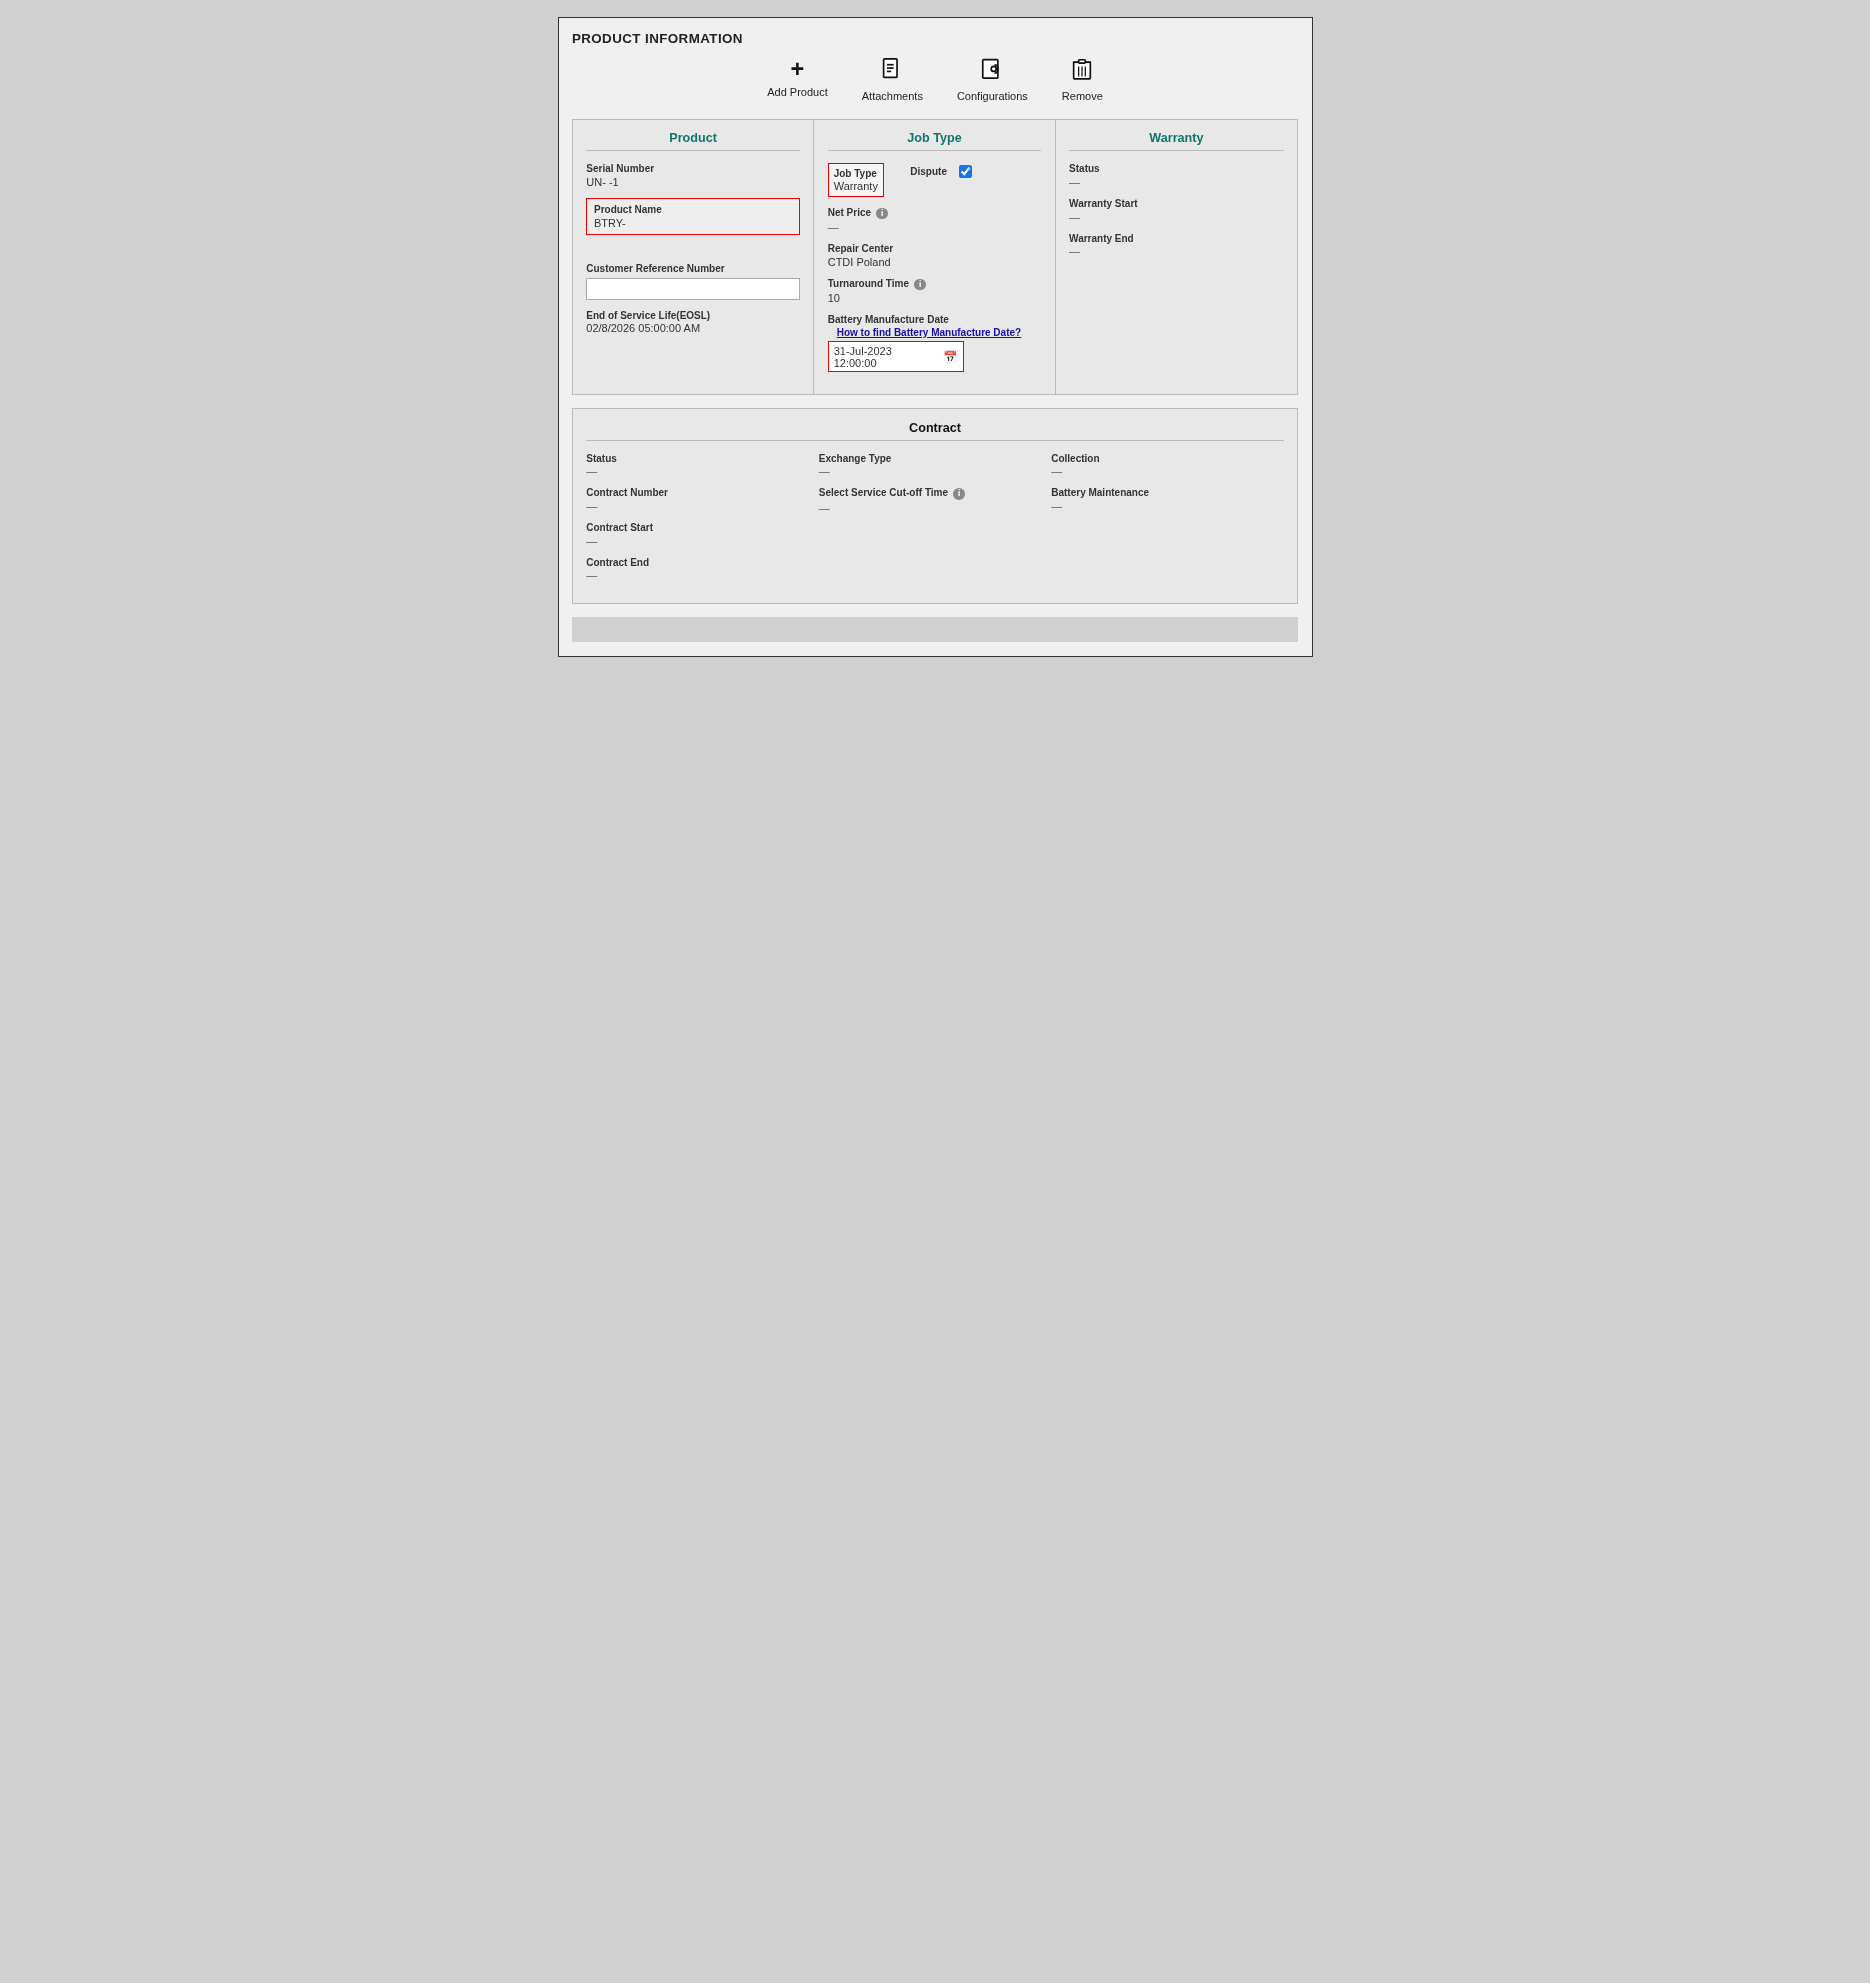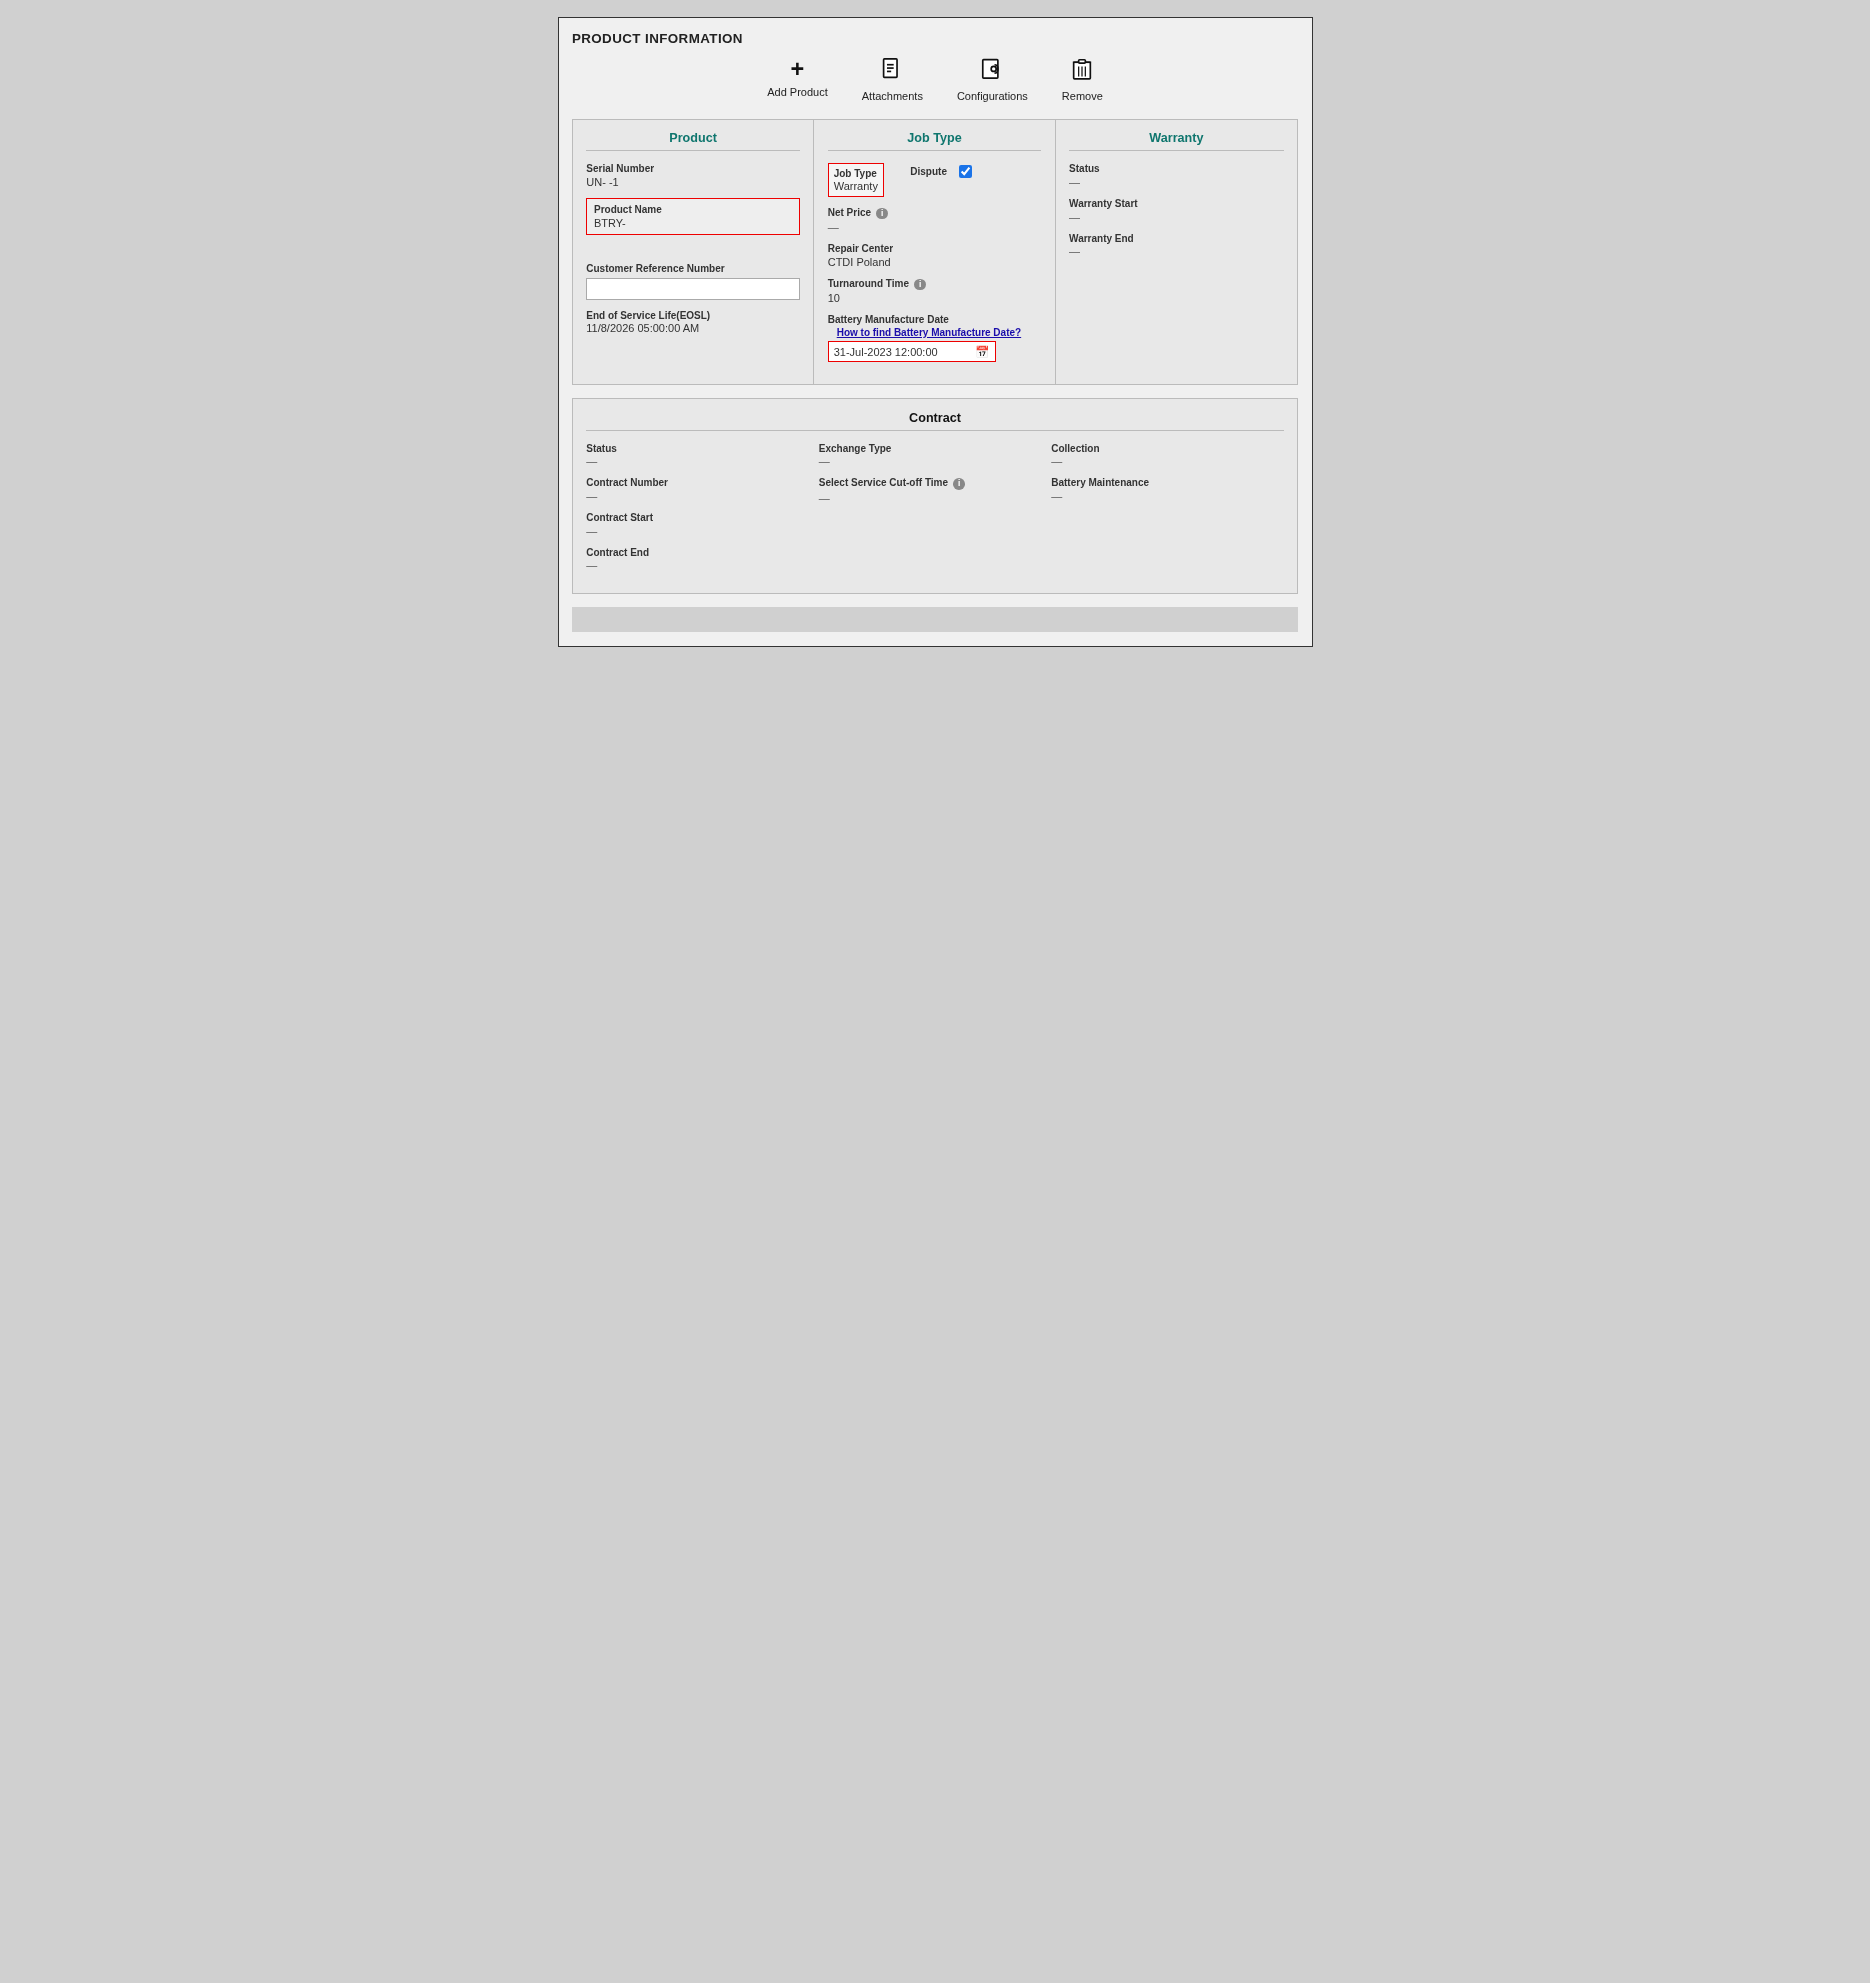--- a/index.html
+++ b/index.html
@@ -149,21 +149,21 @@
       margin-bottom: 3.4px;
       cursor: pointer;
       margin-left: 9px;
     }
     .date-input-row {
       display: flex;
       align-items: center;
       border: 1.7px solid #e00;
       background: #fff;
       padding: 2.5px 5px;
-      width: 168px;
+      width: 136px;
       gap: 21px;
     }
     .date-input-text {
       font-size: 11px;
       color: #333;
       flex: 1;
     }
     .date-icon {
       font-size: 11.7px;
       color: #555;
@@ -260,21 +260,21 @@
         <div class="field-value">BTRY-</div>
       </div>
 
       <div class="field-group">
         <div class="field-label">Customer Reference Number</div>
         <input class="customer-ref-input" type="text" value="" style="">
       </div>
 
       <div class="field-group">
         <div class="field-label">End of Service Life(EOSL)</div>
-        <div class="field-value">11/8/2026 05:00:00 AM</div>
+        <div class="field-value">02/8/2026 05:00:00 AM</div>
       </div>
     </div>
 
     <div class="section-panel">
       <div class="section-header">Job Type</div>
 
       <div class="dispute-row">
         <div class="highlighted-box">
           <div class="field-label">Job Type</div>
           <div class="field-value">Warranty</div>

